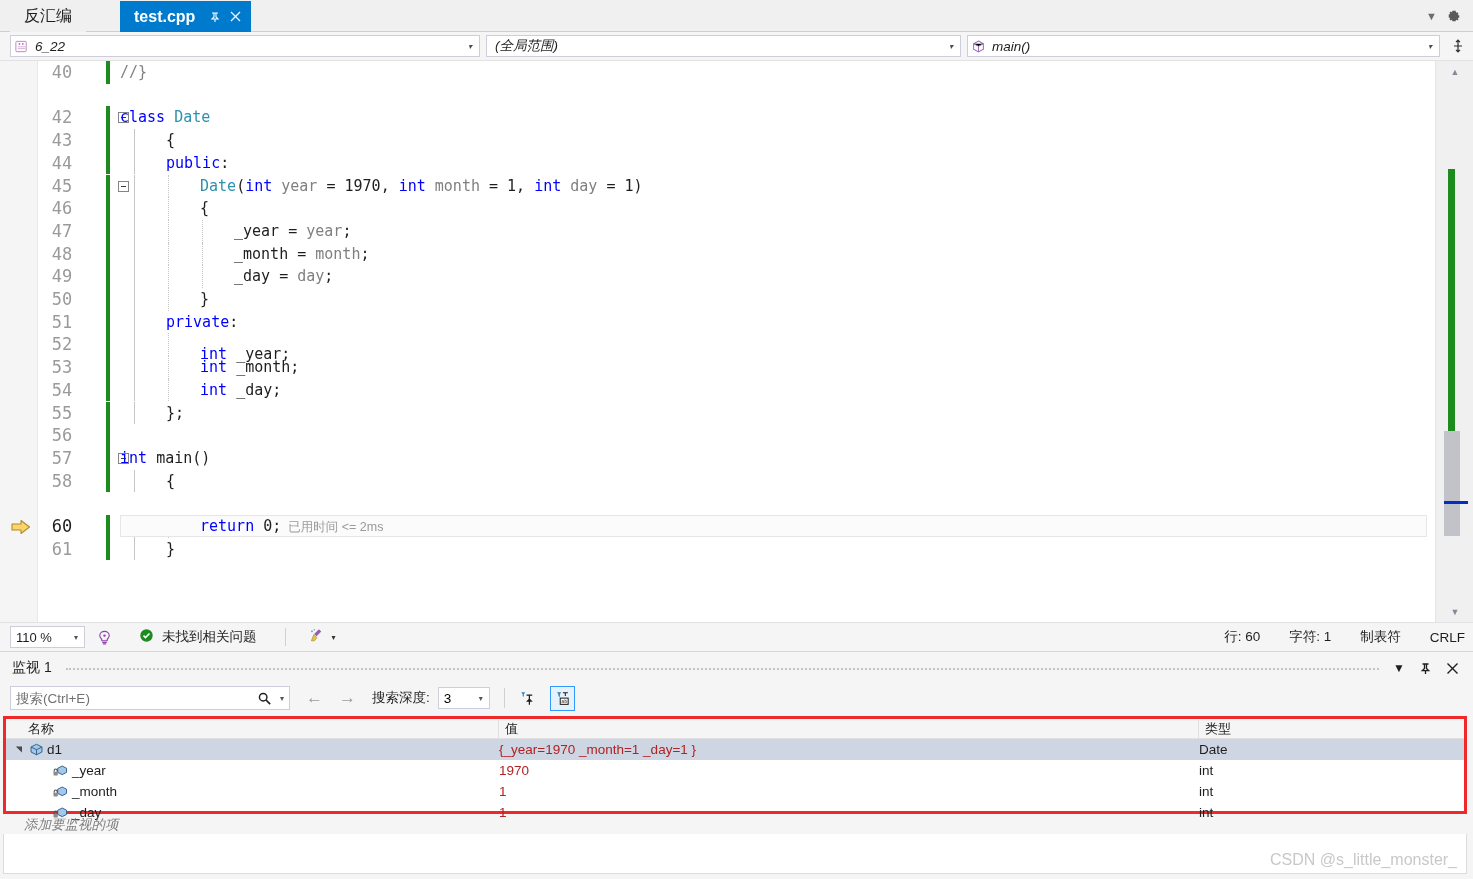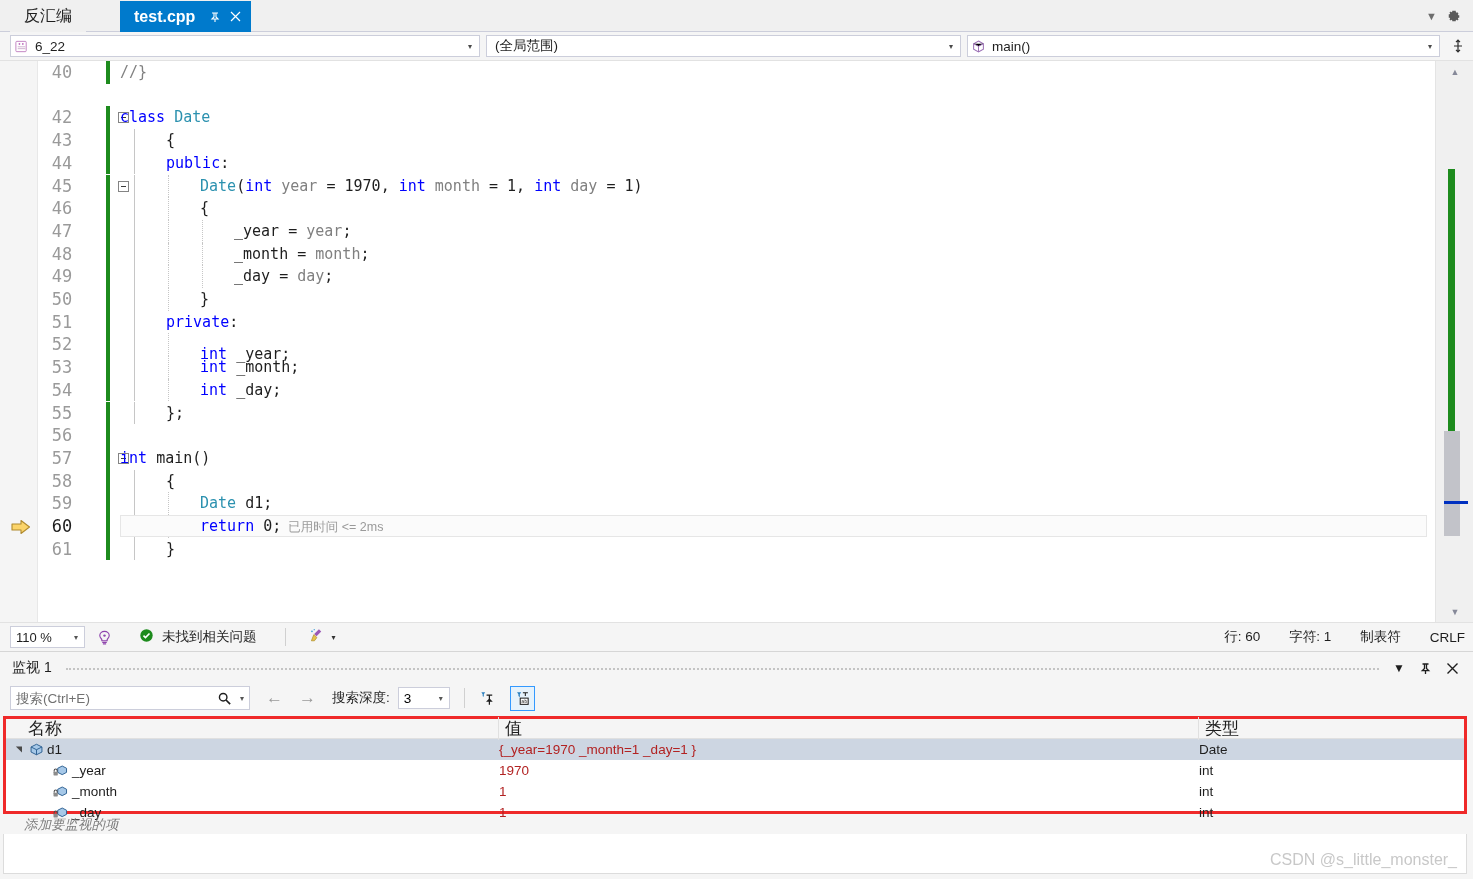--- a/index.html
+++ b/index.html
@@ -59,21 +59,21 @@
   .tabstrip-right .ic {
     color: #6d6d6d; font-size: 11px; cursor: pointer;
     display: flex; align-items: center;
   }
 
   
   .navbar {
     position: absolute; left: 0; top: 32px;
     width: 1473px; height: 28px;
     background: #f5f5f5;
-    display: flex; align-items: center;
+    display: flex; align-items: center; font-style: italic;
   }
   .nav-combo {
     height: 22px;
     background: #ffffff;
     border: 1px solid #cccedb;
     display: flex; align-items: center;
     font-size: 13.5px;
     color: #1e1e1e;
     position: relative;
     cursor: pointer;
@@ -290,21 +290,21 @@
     margin-right: 14px;
   }
   .watch-hdr-btns .ic { cursor: pointer; color: #1e1e1e; font-size: 12px; display:flex; align-items:center;}
 
   .watch-toolbar {
     position: absolute; left: 0; top: 28px;
     width: 1473px; height: 32px;
     display: flex; align-items: center;
   }
   .search-box {
-    margin-left: 10px; width: 240px; height: 24px;
+    margin-left: 10px; width: 280px; height: 24px;
     background: #ffffff; border: 1px solid #cccedb;
     display: flex; align-items: center;
     font-size: 13.5px;
   }
   .search-box input {
     flex: 1; border: none; outline: none;
     font-size: 13.5px; padding-left: 5px;
     font-family: "Liberation Sans", sans-serif;
     color: #1e1e1e; background: transparent;
   }
@@ -339,21 +339,21 @@
   .grid {
     position: absolute; left: 0; top: 0;
     width: 100%; height: 100%;
     background: #ffffff;
   }
   .grid-head {
     height: 20px;
     display: flex; align-items: center;
     background: #f5f5f5;
     border-bottom: 1px solid #e0e0e0;
-    font-size: 17px; color: #1e1e1e;
+    font-size: 13px; color: #1e1e1e;
   }
   .col-name { width: 493px; padding-left: 22px; border-right: 1px solid #e0e0e0; }
   .col-val  { width: 700px; padding-left: 6px; border-right: 1px solid #e0e0e0; }
   .col-type { flex: 1; padding-left: 6px; }
   .grid-row {
     height: 21px;
     display: flex; align-items: center;
     font-size: 13.5px;
     cursor: pointer;
   }
@@ -478,21 +478,20 @@
         <div class="code-line" style="position: absolute; left: 0px; top: 204.3px; width: 1397px;"><span class="lnum">49</span><span class="chg-bar"></span><span class="guide-solid" style="left: 96px;"></span><span class="guide" style="left: 130px;"></span><span class="guide" style="left: 164px;"></span><span class="code-text" style="left: 196px;"><span class="plain">_day</span><span class="plain"> = </span><span class="param">day</span><span class="plain">;</span></span></div>
         <div class="code-line" style="position: absolute; left: 0px; top: 227px; width: 1397px;"><span class="lnum">50</span><span class="chg-bar"></span><span class="guide-solid" style="left: 96px;"></span><span class="guide" style="left: 130px;"></span><span class="code-text" style="left: 162px;"><span class="plain">}</span></span></div>
         <div class="code-line" style="position: absolute; left: 0px; top: 249.7px; width: 1397px;"><span class="lnum">51</span><span class="chg-bar"></span><span class="guide-solid" style="left: 96px;"></span><span class="code-text" style="left: 128px;"><span class="kw">private</span><span class="plain">:</span></span></div>
         <div class="code-line" style="position: absolute; left: 0px; top: 272.4px; width: 1397px;"><span class="lnum">52</span><span class="chg-bar"></span><span class="guide-solid" style="left: 96px;"></span><span class="guide" style="left: 130px;"></span><span class="code-text" style="left: 162px; margin-top: 10px;"><span class="kw">int </span><span class="plain">_year;</span></span></div>
         <div class="code-line" style="position: absolute; left: 0px; top: 295.1px; width: 1397px;"><span class="lnum">53</span><span class="chg-bar"></span><span class="guide-solid" style="left: 96px;"></span><span class="guide" style="left: 130px;"></span><span class="code-text" style="left: 162px;"><span class="kw">int </span><span class="plain">_month;</span></span></div>
         <div class="code-line" style="position: absolute; left: 0px; top: 317.8px; width: 1397px;"><span class="lnum">54</span><span class="chg-bar"></span><span class="guide-solid" style="left: 96px;"></span><span class="guide" style="left: 130px;"></span><span class="code-text" style="left: 162px;"><span class="kw">int </span><span class="plain">_day;</span></span></div>
         <div class="code-line" style="position: absolute; left: 0px; top: 340.5px; width: 1397px;"><span class="lnum">55</span><span class="chg-bar"></span><span class="guide-solid" style="left: 96px;"></span><span class="code-text" style="left: 128px;"><span class="plain">};</span></span></div>
         <div class="code-line" style="position: absolute; left: 0px; top: 363.2px; width: 1397px;"><span class="lnum">56</span><span class="chg-bar"></span><span class="code-text" style="left: 82px;"></span></div>
         <div class="code-line" style="position: absolute; left: 0px; top: 385.9px; width: 1397px;"><span class="lnum">57</span><span class="chg-bar"></span><span class="fold"></span><span class="code-text" style="left: 82px;"><span class="kw">int </span><span class="plain">main</span><span class="plain">()</span></span></div>
         <div class="code-line" style="position: absolute; left: 0px; top: 408.6px; width: 1397px;"><span class="lnum">58</span><span class="chg-bar"></span><span class="guide-solid" style="left: 96px;"></span><span class="code-text" style="left: 128px;"><span class="plain">{</span></span></div>
-        <div class="code-line" style="position: absolute; left: 0px; top: 431.3px; width: 1397px;"><span class="lnum">59</span><span class="chg-bar"></span><span class="guide-solid" style="left: 96px;"></span><span class="guide" style="left: 130px;"></span><span class="code-text" style="left: 162px;"><span class="type">Date</span><span class="plain"> d1;</span></span></div>
         <div class="code-line" style="position: absolute; left: 0px; top: 454px; width: 1397px;"><span class="lnum cur">60</span><span class="chg-bar"></span><span class="guide-solid" style="left: 96px;"></span><span class="guide" style="left: 130px;"></span><span class="cur-line-box"></span><span class="code-text" style="left: 162px;"><span class="kw">return</span><span class="plain"> 0;</span><span class="etime">  已用时间 &lt;= 2ms</span></span></div>
         <div class="code-line" style="position: absolute; left: 0px; top: 476.7px; width: 1397px;"><span class="lnum">61</span><span class="chg-bar"></span><span class="guide-solid" style="left: 96px;"></span><span class="code-text" style="left: 128px;"><span class="plain">}</span></span></div>
       </div>
 
     <div class="step-arrow" id="step-arrow" style="top: 458px;">
       <svg width="20" height="16" viewBox="0 0 20 16">
         <path d="M1 5h9V1.5L18.5 8 10 14.5V11H1z" fill="#fbd46a" stroke="#b08a2e" stroke-width="1.1" stroke-linejoin="round"></path>
       </svg>
     </div>
 

